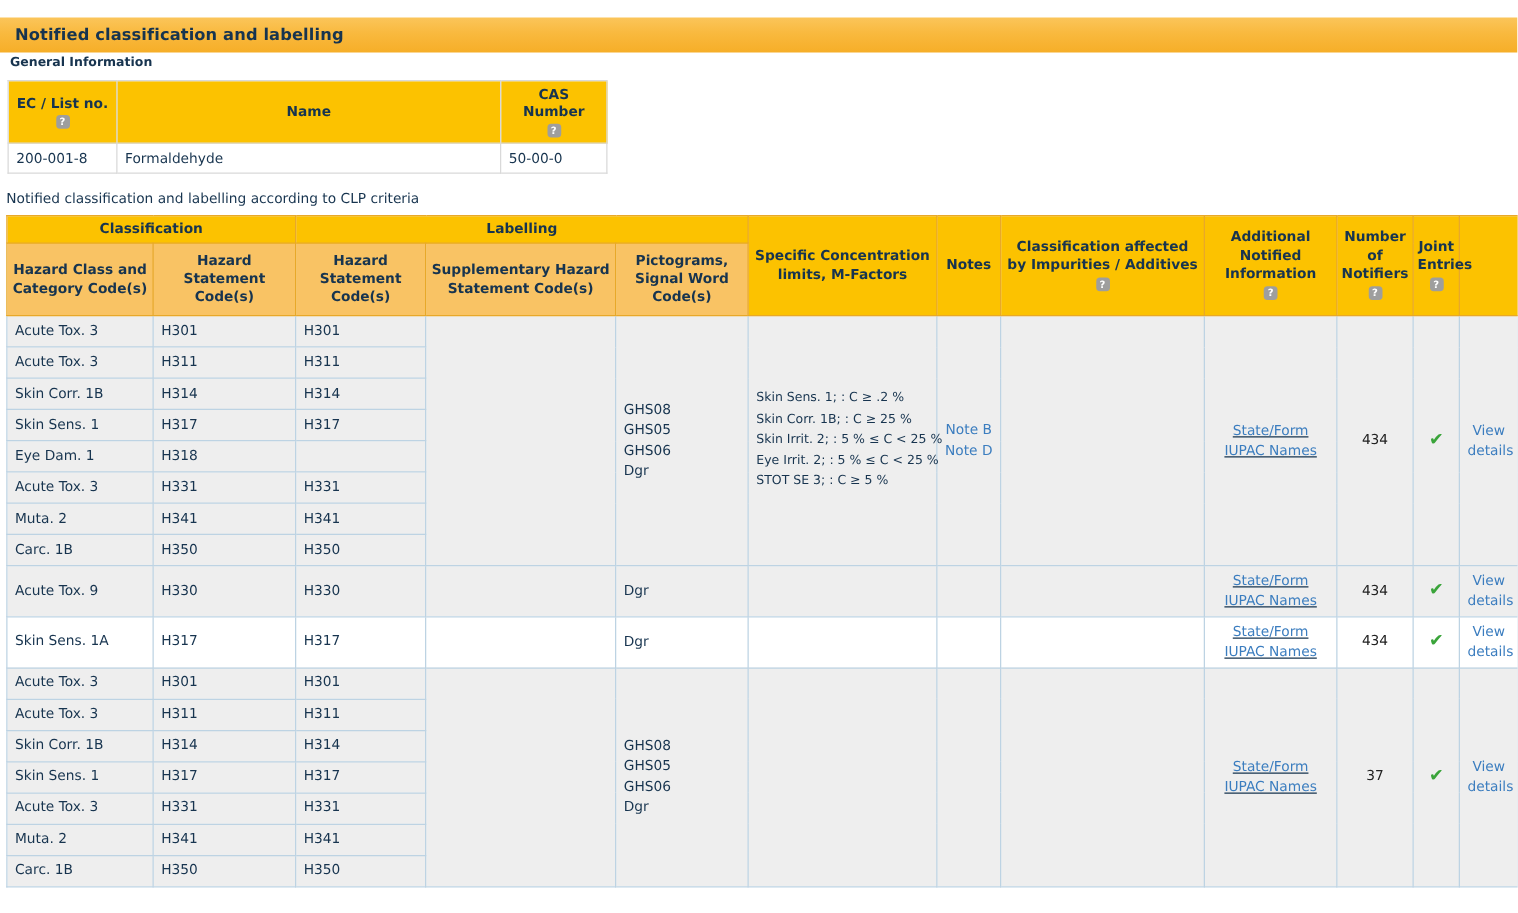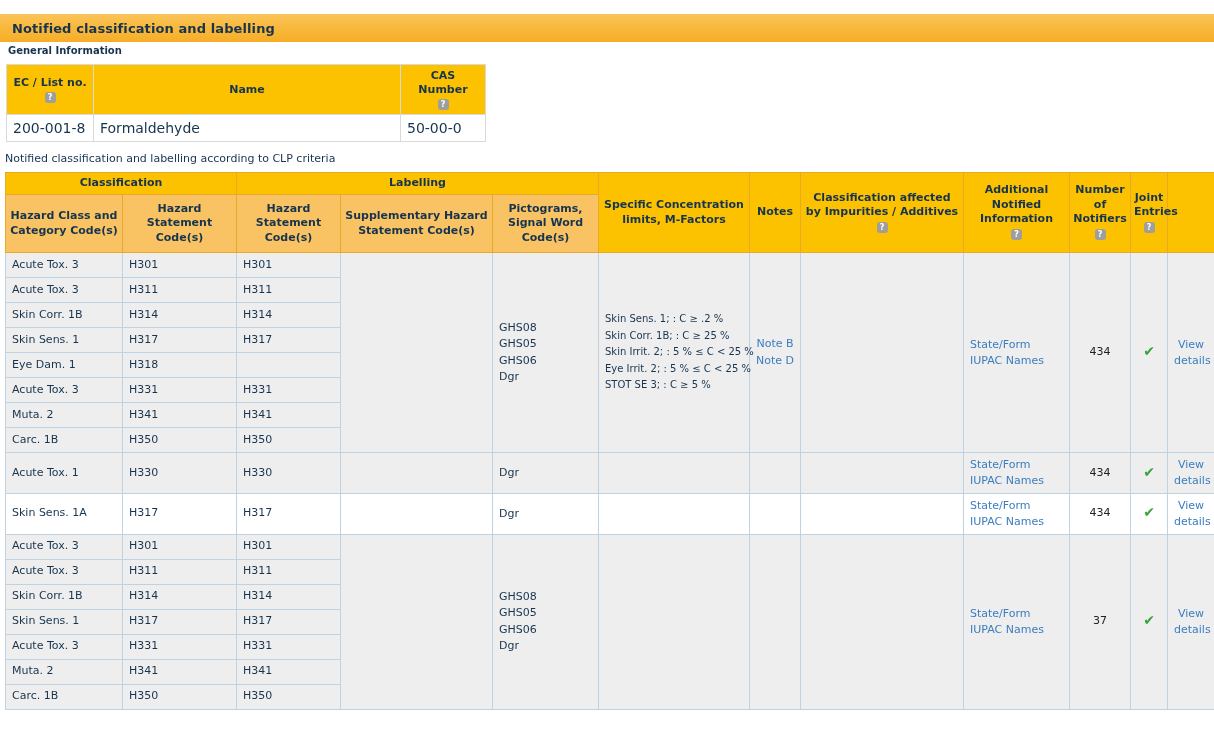--- a/index.html
+++ b/index.html
@@ -45,21 +45,21 @@
     font-size: 11px; font-weight: bold;
     padding: 4px 4px 3px 4px;
     text-align: center;
     line-height: 1.25;
     height: 38px;
     vertical-align: middle;
   }
   .gi-table td {
     border: 1px solid #d9d9d9;
     background: #ffffff;
-    font-size: 14px; color: #17344f;
+    font-size: 11px; color: #17344f;
     padding: 5px 6px;
     height: 21px;
     vertical-align: middle;
   }
   .col-ec   { width: 87px; }
   .col-name { width: 307px; }
   .col-cas  { width: 85px; }
 
   
   .help {
@@ -124,21 +124,21 @@
   .hcode { color: #3b7dbf; }
 
   .scl {
     font-size: 10px; line-height: 1.65; color: #17344f; text-align: left;
     white-space: nowrap;
   }
   .scl div { white-space: nowrap; }
 
   .pictos { line-height: 1.5; color: #17344f; }
   .notes-cell { text-align: center; line-height: 1.5; }
-  .ani { text-align: left; line-height: 1.45; }
+  .ani { text-align: center; line-height: 1.45; text-decoration: underline; }
 
   .check {
     color: #3aa43a; font-size: 14px; font-weight: bold; line-height: 1;
     display: inline-block;
   }
   .view { text-align:center; line-height: 1.45; }
 
   
   .w-hcc   { width: 117px; }
   .w-hsc1  { width: 114px; }
@@ -317,21 +317,21 @@
           <td>Muta. 2</td>
           <td class="hcode link">H341</td>
           <td class="hcode link">H341</td>
         </tr>
         <tr class="shade" style="height: 25px;">
           <td>Carc. 1B</td>
           <td class="hcode link">H350</td>
           <td class="hcode link">H350</td>
         </tr>
         <tr class="shade" style="height: 25px;">
-          <td>Acute Tox. 1</td>
+          <td>Acute Tox. 9</td>
           <td class="hcode link">H330</td>
           <td class="hcode link">H330</td>
           <td rowspan="1"></td>
           <td rowspan="1">
             <div class="pictos">
               <div>Dgr</div>
             </div>
           </td>
           <td rowspan="1">
             <div class="scl"></div>

